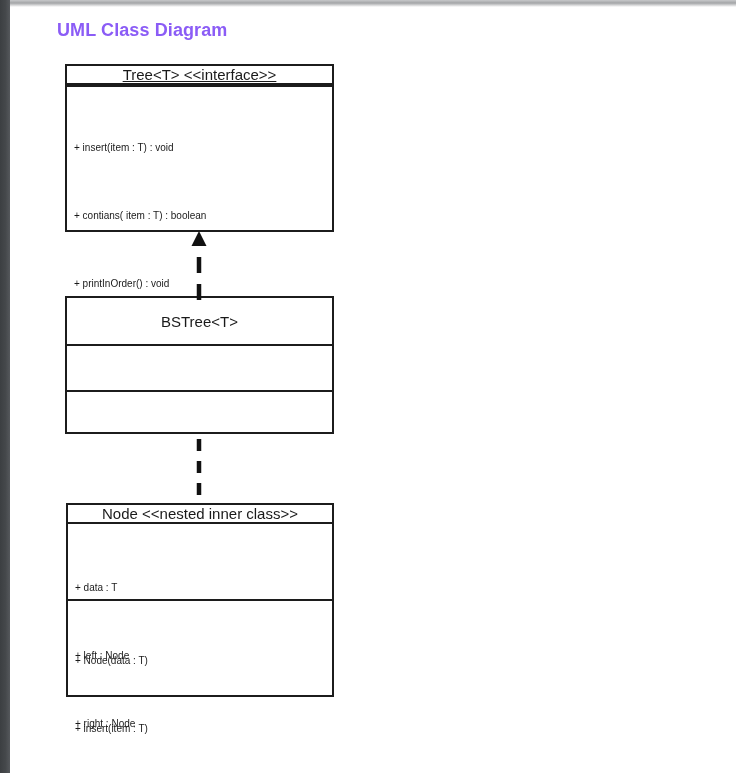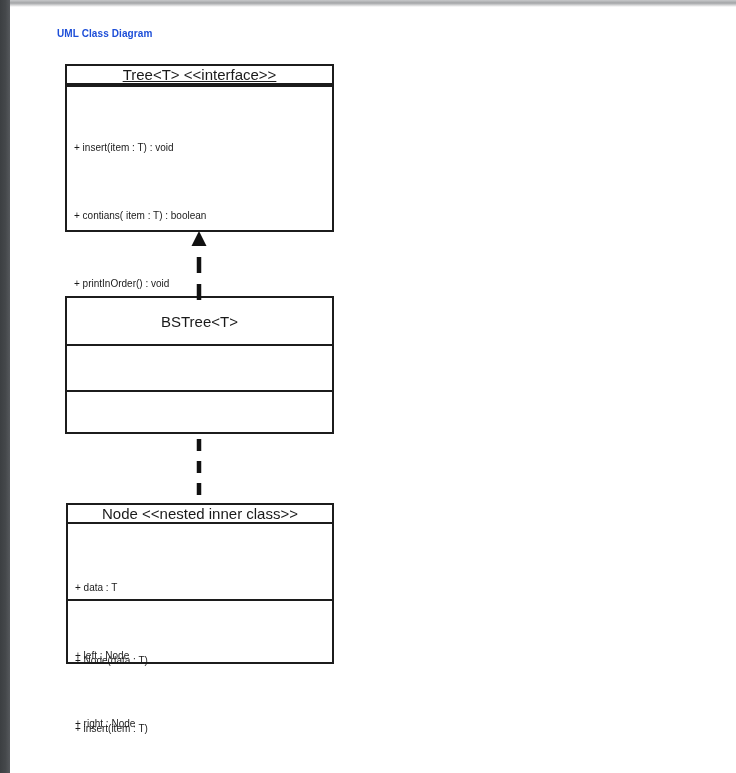--- a/index.html
+++ b/index.html
@@ -18,22 +18,22 @@
     position: absolute; left: 0; top: 0;
     width: 10px; height: 773px;
     background: linear-gradient(to right, #3c3f42 0%, #45484b 55%, #55585c 100%);
   }
   .top-edge {
     position: absolute; left: 10px; top: 0;
     width: 726px; height: 7px;
     background: linear-gradient(to bottom, #c7c8ca 0px, #a3a5a7 3px, #ffffff 7px);
   }
   .doc-title {
-    position: absolute; left: 57px; top: 28px;
-    font-size: 10px; font-weight: bold; color: #1d4ed8;
+    position: absolute; left: 57px; top: 20px;
+    font-size: 18px; font-weight: bold; color: #8b5cf6;
     letter-spacing: 0.1px;
   }
   .uml-box {
     position: absolute;
     border: 2px solid #1c1c1c;
     background: #ffffff;
     display: flex;
     flex-direction: column;
     color: #1a1a1a;
   }
@@ -53,21 +53,21 @@
   .box-tree   { left: 65px; top: 64px;  width: 269px; height: 168px; }
   .box-tree   .name-compartment  { height: 29px; text-decoration: underline; }
   .box-tree   .attrs-compartment { height: 37px; }
   .box-tree   .methods-compartment { flex: 1; }
   
   .box-bstree { left: 65px; top: 296px; width: 269px; height: 138px; }
   .box-bstree .name-compartment  { height: 46px; }
   .box-bstree .attrs-compartment { height: 46px; }
   .box-bstree .methods-compartment { flex: 1; }
   
-  .box-node   { left: 66px; top: 503px; width: 268px; height: 161px; }
+  .box-node   { left: 66px; top: 503px; width: 268px; height: 194px; }
   .box-node   .name-compartment  { height: 34px; }
   .box-node   .attrs-compartment { height: 77px; padding-top: 8px; }
   .box-node   .methods-compartment { flex: 1; padding-top: 4px; }
   .connector-layer {
     position: absolute; left: 0; top: 0;
     width: 736px; height: 773px;
     pointer-events: none;
   }
 </style>
 </head>

